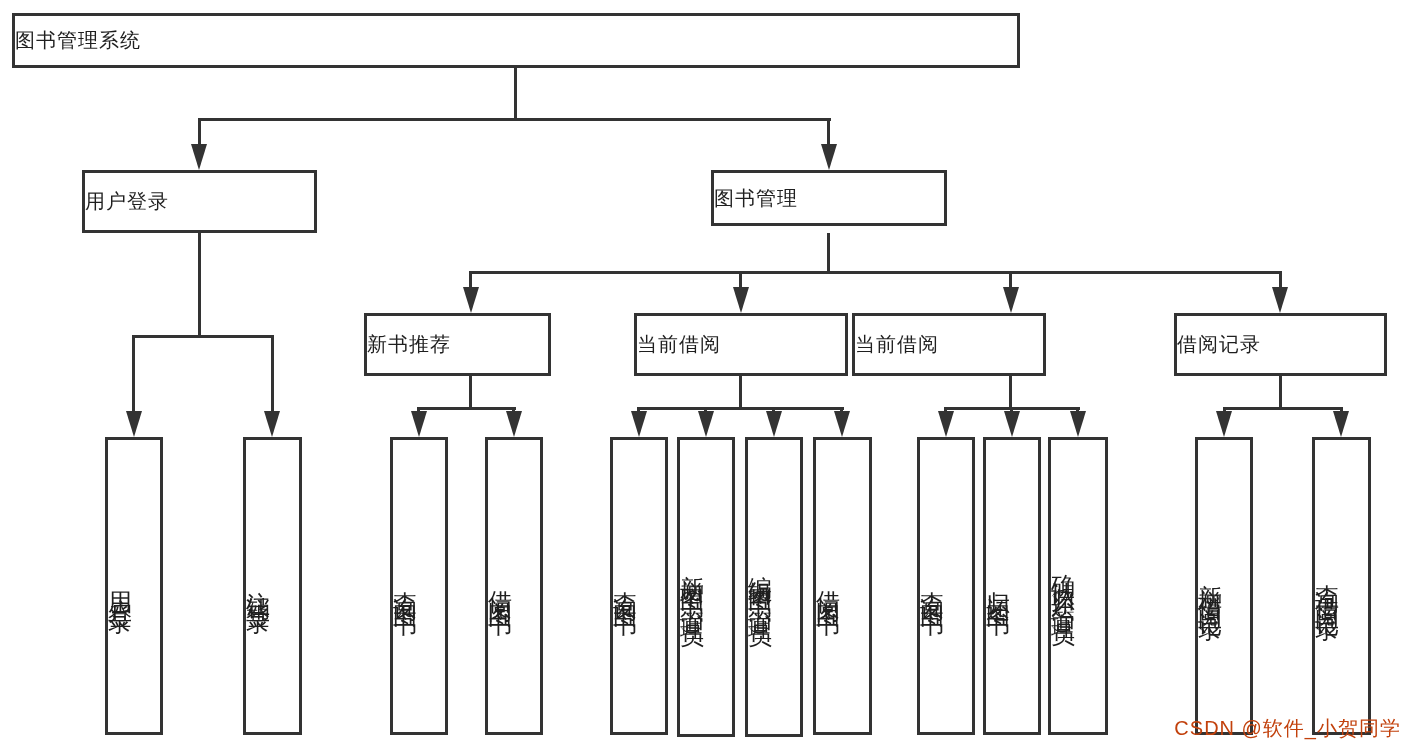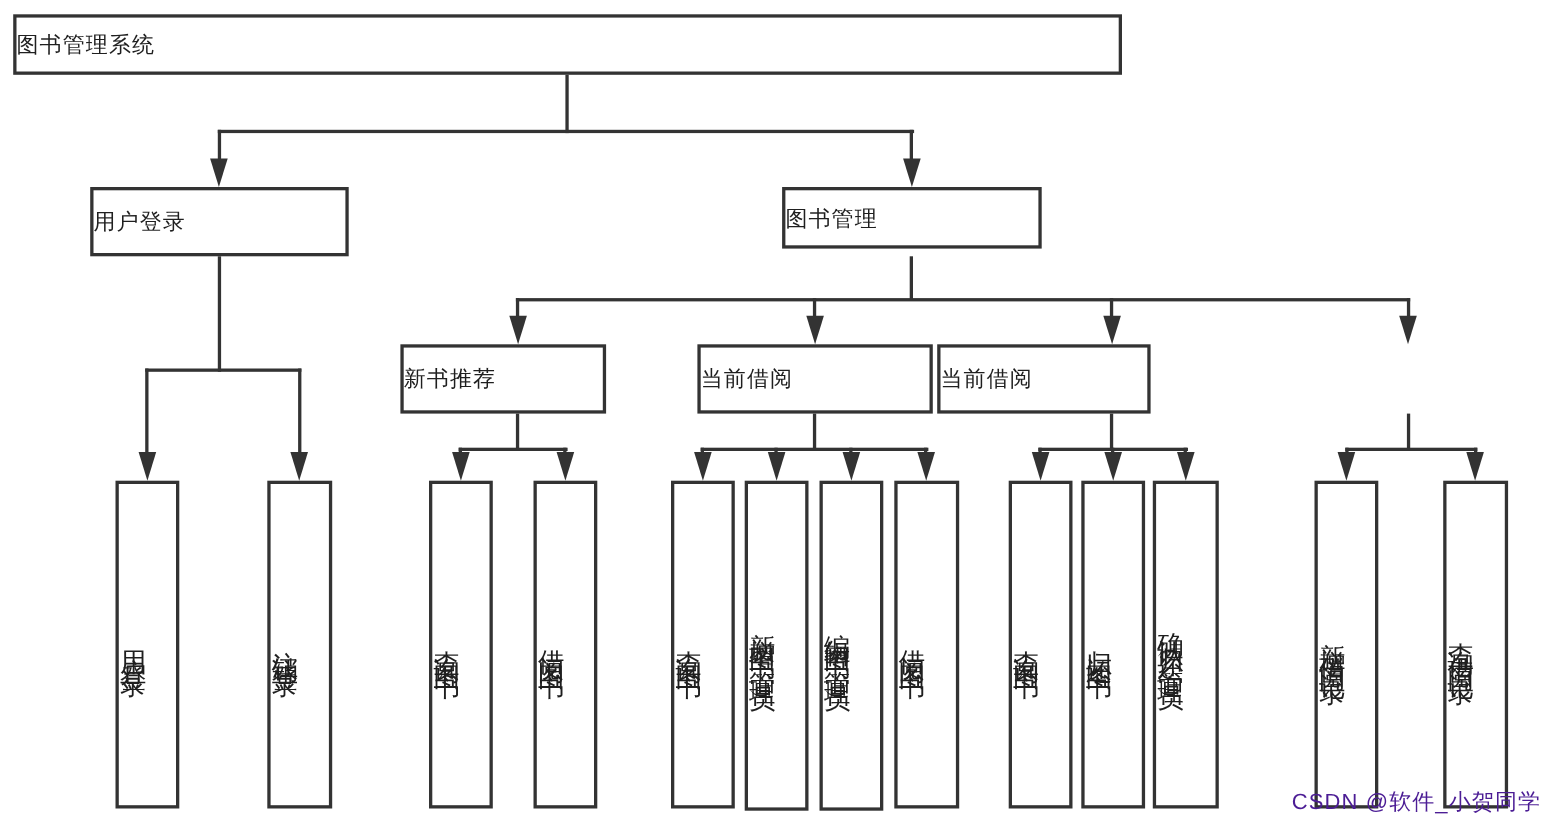--- a/index.html
+++ b/index.html
@@ -17,21 +17,21 @@
     font-size:24px;letter-spacing:7px;line-height:1;white-space:nowrap;
   }
   .ln{position:absolute;background:#333333;display:block;}
   .ah{
     position:absolute;width:0;height:0;display:block;
     border-left:8px solid transparent;border-right:8px solid transparent;
     border-top:26px solid #333333;
   }
   .watermark{
     position:absolute;right:4px;bottom:5px;z-index:5;
-    font-size:20px;color:#4c1d95;letter-spacing:1px;white-space:nowrap;
+    font-size:20px;color:#c2410c;letter-spacing:1px;white-space:nowrap;
   }
 </style>
 </head>
 <body>
 
 <div class="stage">
 
   <div class="box" style="left:12px;top:13px;width:1008px;height:55px">
     <span class="lbl">图书管理系统</span>
   </div>
@@ -44,20 +44,23 @@
   </div>
 
   <div class="box" style="left:364px;top:313px;width:187px;height:63px">
     <span class="lbl">新书推荐</span>
   </div>
   <div class="box" style="left:634px;top:313px;width:214px;height:63px">
     <span class="lbl">当前借阅</span>
   </div>
   <div class="box" style="left:852px;top:313px;width:194px;height:63px">
     <span class="lbl">当前借阅</span>
+  </div>
+  <div class="box" style="left:1174px;top:313px;width:213px;height:63px">
+    <span class="lbl">借阅记录</span>
   </div>
 
   <div class="box leaf" style="left:105px;top:437px;width:58px;height:298px">
     <span class="lbl">用户登录</span>
   </div>
   <div class="box leaf" style="left:243px;top:437px;width:59px;height:298px">
     <span class="lbl">注销登录</span>
   </div>
 
   <div class="box leaf" style="left:390px;top:437px;width:58px;height:298px">

